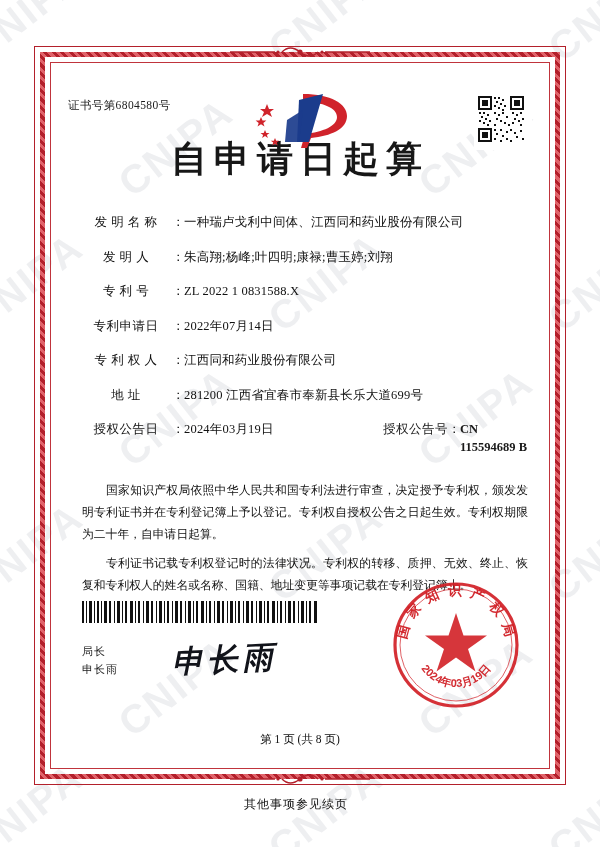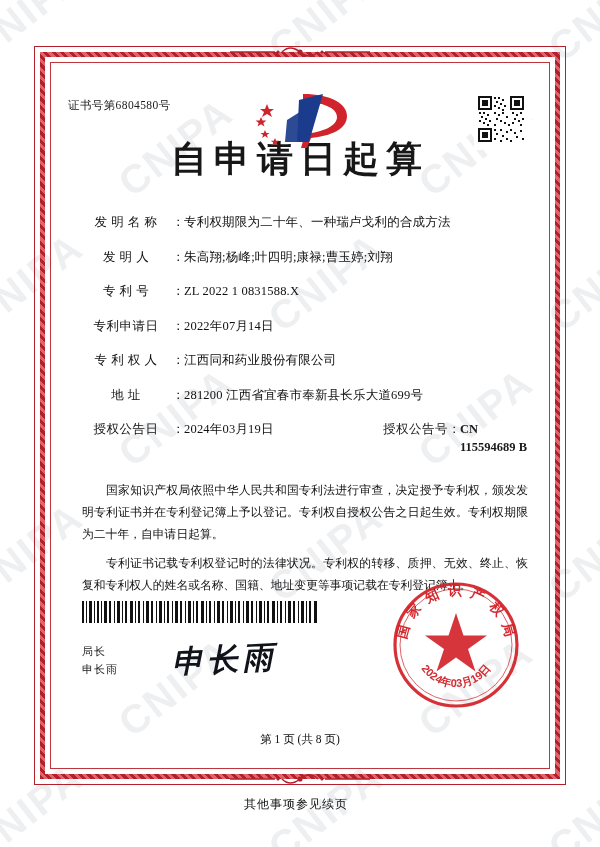--- a/index.html
+++ b/index.html
@@ -389,21 +389,21 @@
       </svg>
     </div>
 
     <div class="title">自申请日起算</div>
 
     <div class="fields">
 
       <div class="field-row">
         <span class="f-label">发 明 名 称</span>
         <span class="f-colon">：</span>
-        <span class="f-value">专利权期限为二十年、一种瑞卢戈利的合成方法</span>
+        <span class="f-value">一种瑞卢戈利中间体、江西同和药业股份有限公司</span>
       </div>
 
       <div class="field-row">
         <span class="f-label">发 明 人</span>
         <span class="f-colon">：</span>
         <span class="f-value">朱高翔;杨峰;叶四明;康禄;曹玉婷;刘翔</span>
       </div>
 
       <div class="field-row">
         <span class="f-label">专 利 号</span>

